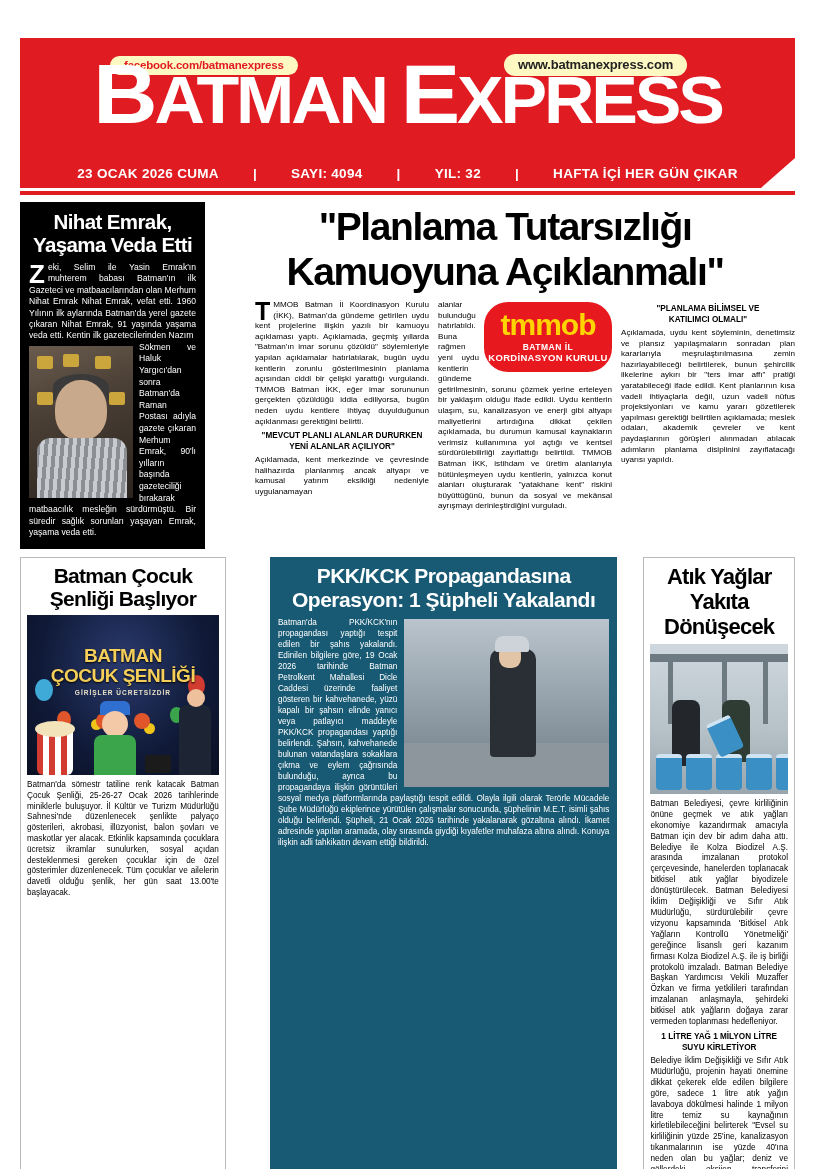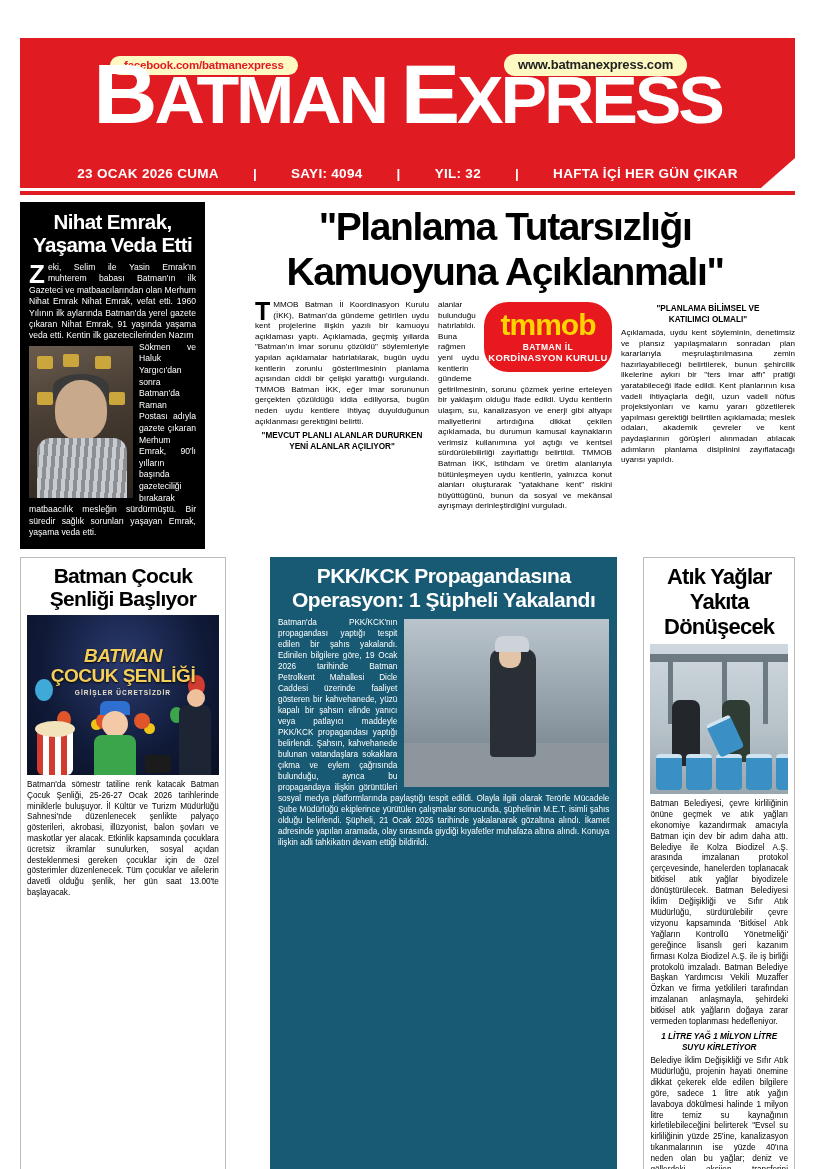--- a/index.html
+++ b/index.html
@@ -110,21 +110,21 @@
 
   
   .row2 { display:flex; gap: 26px; margin-top: 8px; }
   .box-festival { width: 212px; border:1px solid #bbb; padding: 6px; }
   .box-festival h2 { font-size: 21px; line-height: 23px; text-align:center; font-weight:bold; letter-spacing:-0.7px; }
   .fest-poster {
     width:100%; height: 160px; margin-top: 5px; position:relative; overflow:hidden;
     background: radial-gradient(ellipse at 50% 30%, #2a3a6e 0%, #101a38 60%, #0a0f22 100%);
   }
   .fest-poster .tt { position:absolute; top:30px; left:0; right:0; text-align:center;
-    color:#f5cf5a; font-size:19px; font-weight:bold; letter-spacing:-0.5px; text-shadow: 0 1px 2px #000; font-style: italic;}
+    color:#f5cf5a; font-size:19px; font-weight:bold; letter-spacing:-0.5px; text-shadow: 0 1px 2px #000;}
   .fest-poster .tt2 { position:absolute; top:50px; left:0; right:0; text-align:center;
     color:#f5cf5a; font-size:19px; font-weight:bold; letter-spacing:-0.5px; text-shadow: 0 1px 2px #000;}
   .fest-poster .tt3 { position:absolute; top:74px; left:0; right:0; text-align:center;
     color:#e9e2c8; font-size:6.5px; font-weight:bold; letter-spacing:1px;}
   .balloon { position:absolute; border-radius:50%; }
   .clown-head { position:absolute; left:46%; top:96px; width:26px; height:26px; border-radius:50%; background:#f3c9a8; transform:translateX(-50%);}
   .clown-hat { position:absolute; left:46%; top:86px; width:30px; height:14px; background:#2f6fd0; border-radius:6px 6px 0 0; transform:translateX(-50%);}
   .clown-hair-l { position:absolute; left:36%; top:98px; width:16px; height:16px; border-radius:50%; background:#e0562a;}
   .clown-hair-r { position:absolute; left:56%; top:98px; width:16px; height:16px; border-radius:50%; background:#e0562a;}
   .clown-body { position:absolute; left:46%; top:120px; width:42px; height:40px; background:#3aa54a; transform:translateX(-50%); border-radius:8px 8px 0 0;}
@@ -154,21 +154,21 @@
   .box-atik { width: 156px; border:1px solid #bbb; padding: 6px; }
   .box-atik h2 { text-align:center; font-size: 22px; line-height: 25px; font-weight:bold; letter-spacing:-0.8px; }
   .atik-photo { width:100%; height: 150px; margin-top: 5px; position:relative; overflow:hidden;
     background: linear-gradient(180deg,#cfd8de 0%,#b7c2c9 55%,#9aa6ad 100%);}
   .atik-photo .roof { position:absolute; left:0; right:0; top:10px; height:8px; background:#6e7a82;}
   .atik-photo .post { position:absolute; top:10px; width:5px; height:70px; background:#6e7a82;}
   .drum { position:absolute; bottom:4px; width:26px; height:36px; background:#3a8fc4; border-radius:4px; border-top:4px solid #cfe3f2;}
   .atik-photo .w1 { position:absolute; left:22px; top:56px; width:28px; height:66px; background:#23272c; border-radius:8px 8px 0 0;}
   .atik-photo .w2 { position:absolute; right:38px; top:56px; width:28px; height:62px; background:#2e3c33; border-radius:8px 8px 0 0;}
   .box-atik p { font-size: 8.2px; line-height: 10.9px; text-align:justify; margin-top:5px; }
-  .box-atik .mini-head { text-align:center; font-weight:bold; font-size: 8.2px; line-height:11px; margin:3px 0;font-style:italic; }
+  .box-atik .mini-head { text-align:center; font-weight:bold; font-size: 8.2px; line-height:11px; margin:3px 0; }
 
   
   .row3 { display:flex; gap: 9px; margin-top: 8px; }
   .box-silah { width: 344px; }
   .box-silah h2 { text-align:center; font-size: 28px; line-height: 31px; font-weight:bold; letter-spacing:-1px; }
   .box-silah h2 .red { color:#cf1a2b; }
 
   .box-kaplan { width: 234px; border:1px solid #bbb; padding: 6px; }
   .box-kaplan h2 { text-align:center; font-size: 17px; line-height: 20px; font-weight:bold; letter-spacing:-0.5px; }
   .kaplan-photo { width:100%; height: 128px; margin-top:5px; position:relative; overflow:hidden;
@@ -229,20 +229,21 @@
         <span>"Planlama Tutarsızlığı</span><br>
         <span>Kamuoyuna Açıklanmalı"</span>
       </div>
       <div class="main-cols">
         <div class="c">
           <p class="dc">TMMOB Batman İl Koordinasyon Kurulu (İKK), Batman'da gündeme getirilen uydu kent projelerine ilişkin yazılı bir kamuoyu açıklaması yaptı. Açıklamada, geçmiş yıllarda "Batman'ın imar sorunu çözüldü" söylemleriyle yapılan açıklamalar hatırlatılarak, bugün uydu kentlerin zorunlu gösterilmesinin planlama açısından ciddi bir çelişki yarattığı vurgulandı. TMMOB Batman İKK, eğer imar sorununun gerçekten çözüldüğü iddia ediliyorsa, bugün neden uydu kentlere ihtiyaç duyulduğunun açıklanması gerektiğini belirtti.</p>
           <div class="subhead">
             <span>"MEVCUT PLANLI ALANLAR DURURKEN</span><br>
             <span>YENİ ALANLAR AÇILIYOR"</span>
           </div>
+          <p>Açıklamada, kent merkezinde ve çevresinde halihazırda planlanmış ancak altyapı ve kamusal yatırım eksikliği nedeniyle uygulanamayan</p>
         </div>
         <div class="c">
           <div class="tmmob">
             <div class="t1">tmmob</div>
             <div class="t2">BATMAN İL</div>
             <div class="t3">KORDİNASYON KURULU</div>
           </div>
           <p>alanlar bulunduğu hatırlatıldı. Buna rağmen yeni uydu kentlerin gündeme getirilmesinin, sorunu çözmek yerine erteleyen bir yaklaşım olduğu ifade edildi. Uydu kentlerin ulaşım, su, kanalizasyon ve enerji gibi altyapı maliyetlerini artırdığına dikkat çekilen açıklamada, bu durumun kamusal kaynakların verimsiz kullanımına yol açtığı ve kentsel sürdürülebilirliği zayıflattığı belirtildi. TMMOB Batman İKK, istihdam ve üretim alanlarıyla bütünleşmeyen uydu kentlerin, yalnızca konut alanları oluşturarak "yatakhane kent" riskini büyüttüğünü, bunun da sosyal ve mekânsal ayrışmayı derinleştirdiğini vurguladı.</p>
         </div>
         <div class="c">

